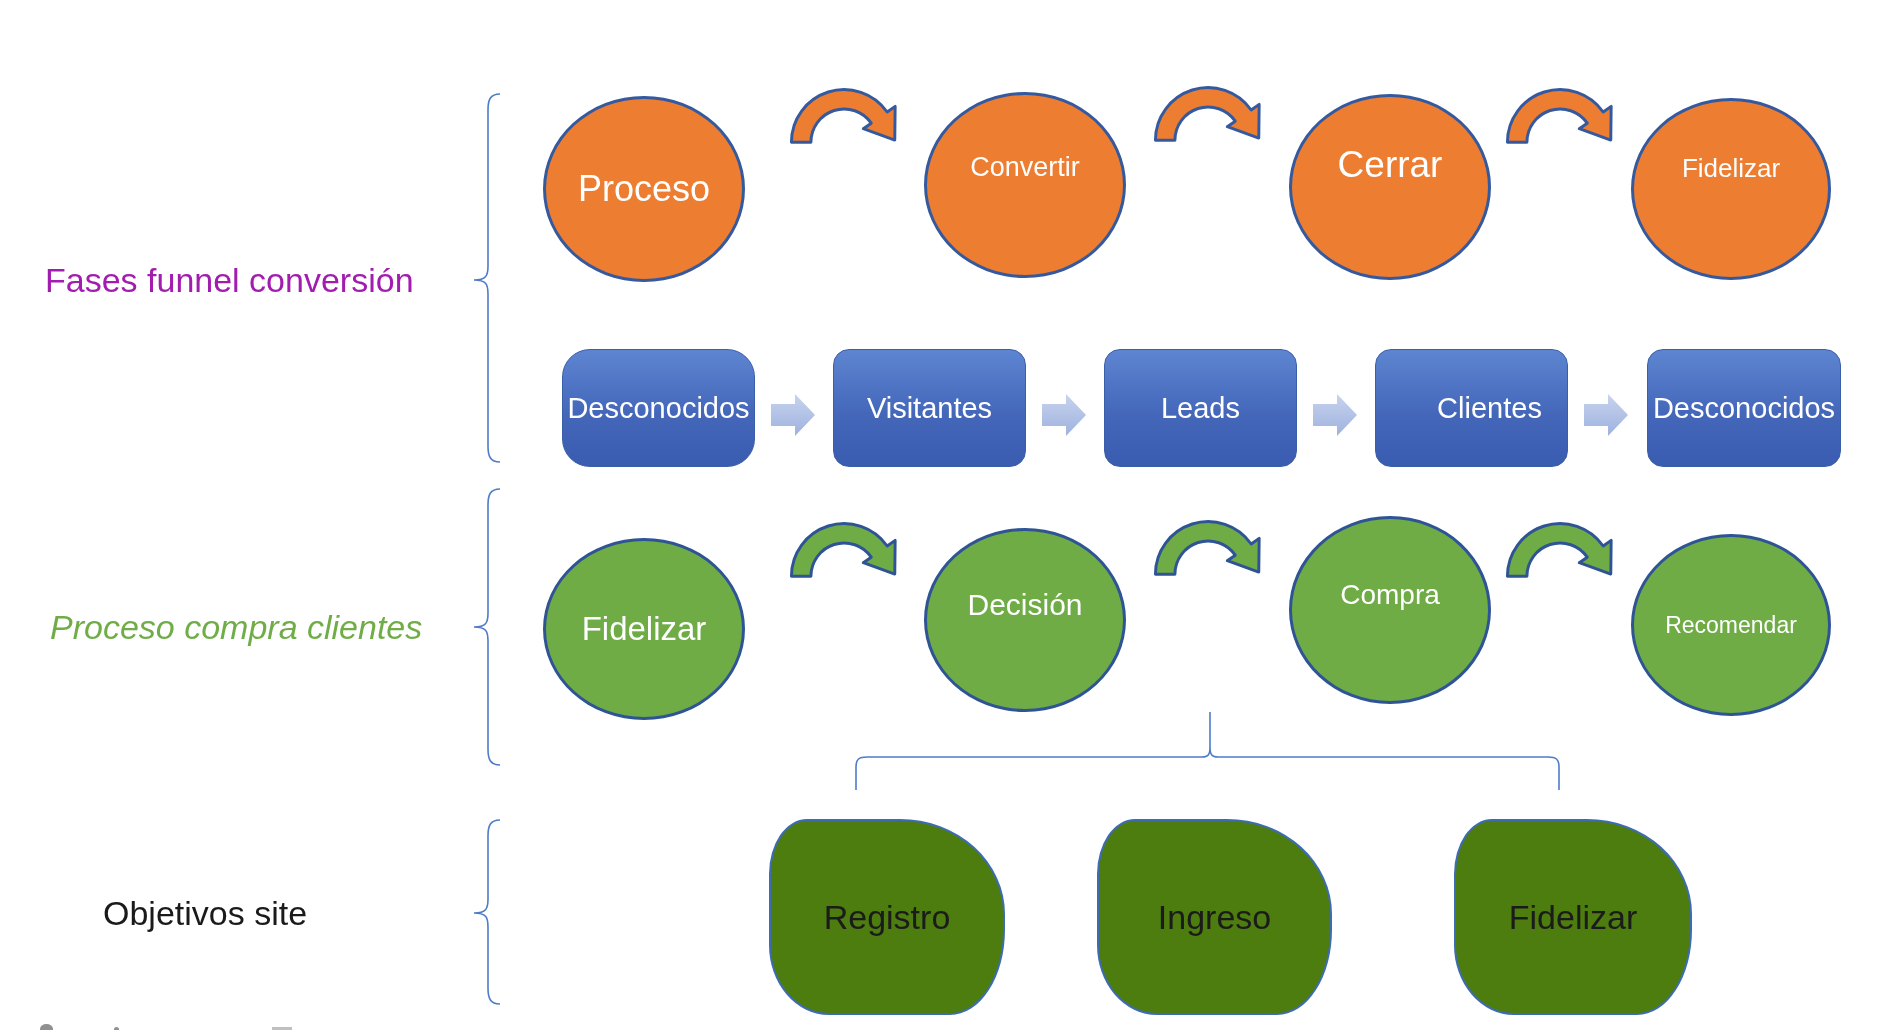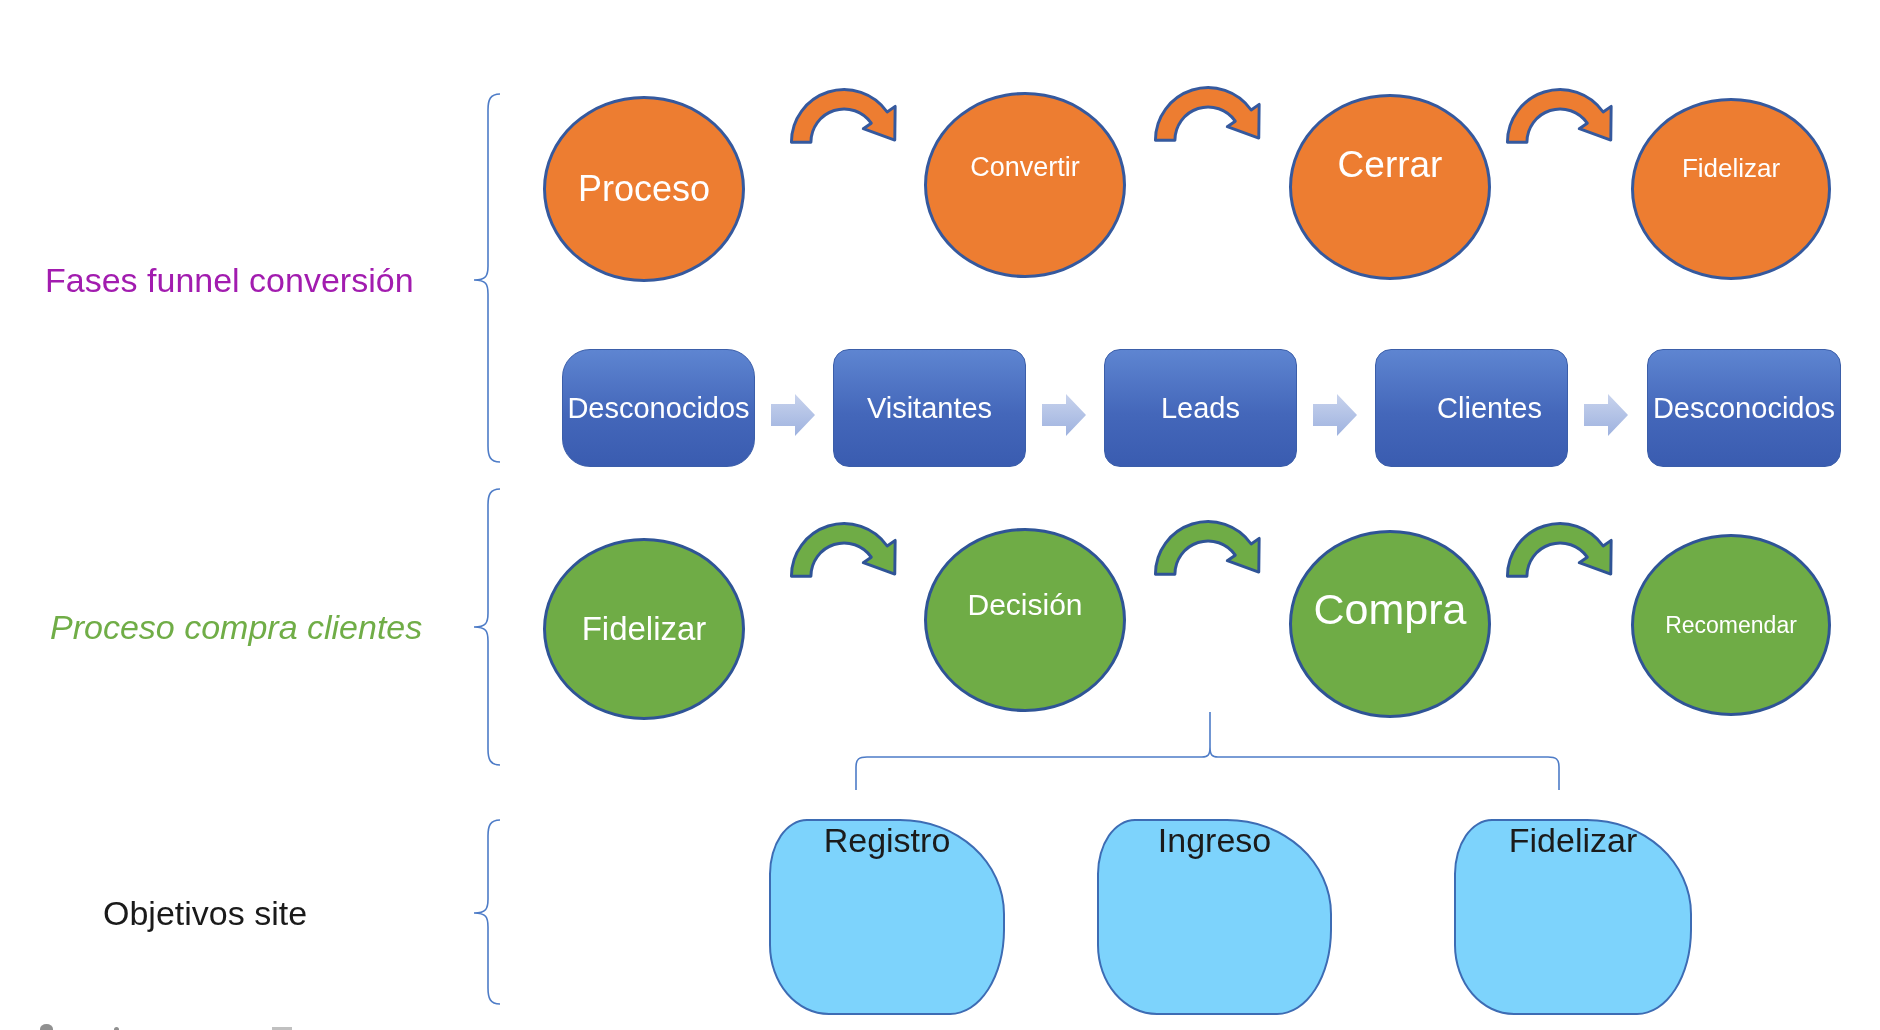--- a/index.html
+++ b/index.html
@@ -18,23 +18,23 @@
   }
   .el-orange{background:#ED7D31;border:3px solid #35599E;}
   .el-green{background:#6FAC46;border:3px solid #2F5496;}
   .bluebox{
     border-radius:16px;display:flex;align-items:center;justify-content:center;
     box-sizing:border-box;color:#fff;
     background:linear-gradient(180deg,#5E85D1 0%,#4467BA 55%,#3A5CB0 100%);
     border:1px solid #3B5EA9;
   }
   .blob{
-    background:#7dd3fc;border:2px solid #3D6CB4;box-sizing:border-box;
+    background:#4d7c0f;border:2px solid #3D6CB4;box-sizing:border-box;
     border-radius:38px 105px 55px 60px / 55px 95px 85px 70px;
-    display:flex;justify-content:center;
+    display:flex;align-items:center;justify-content:center;
     color:#1b1b1b;font-size:34px;
   }
   .stage-text{display:block;}
   .lift15{transform:translateY(-15px);}
   .lift18{transform:translateY(-18px);}
   .lift21{transform:translateY(-21px);}
   .lift22{transform:translateY(-22px);}
   .frag{background:#909090;}
   svg{display:block;}
 </style>
@@ -121,21 +121,21 @@
   <svg class="abs" style="left:1584px;top:392px;" width="46" height="46" viewBox="0 0 46 46">
     <polygon points="0,12 24,12 24,2 44,23 24,44 24,34 0,34" fill="url(#agrad)"></polygon>
   </svg>
 
   <div class="abs ellipse el-green" style="left:543px;top:538px;width:202px;height:182px;font-size:33px;">
     <span class="stage-text">Fidelizar</span>
   </div>
   <div class="abs ellipse el-green" style="left:924px;top:528px;width:202px;height:184px;font-size:30px;">
     <span class="stage-text lift15">Decisión</span>
   </div>
-  <div class="abs ellipse el-green" style="left:1289px;top:530px;width:202px;height:188px;font-size:43px;">
+  <div class="abs ellipse el-green" style="left:1289px;top:516px;width:202px;height:188px;font-size:28px;">
     <span class="stage-text lift15">Compra</span>
   </div>
   <div class="abs ellipse el-green" style="left:1631px;top:534px;width:200px;height:182px;font-size:23px;">
     <span class="stage-text">Recomendar</span>
   </div>
 
   <svg class="abs" style="left:776px;top:506px;" width="142" height="78" viewBox="0 0 130 80">
     <path d="M 8 72 A 54 54 0 0 1 106.2 41 L 114.4 35.3 L 114 69.8 L 81.7 58.2 L 89.9 52.5 A 34 34 0 0 0 28 72 Z" fill="#6FAC46" stroke="#2F5496" stroke-width="3" stroke-linejoin="round"></path>
   </svg>
   <svg class="abs" style="left:1140px;top:504px;" width="142" height="78" viewBox="0 0 130 80">

